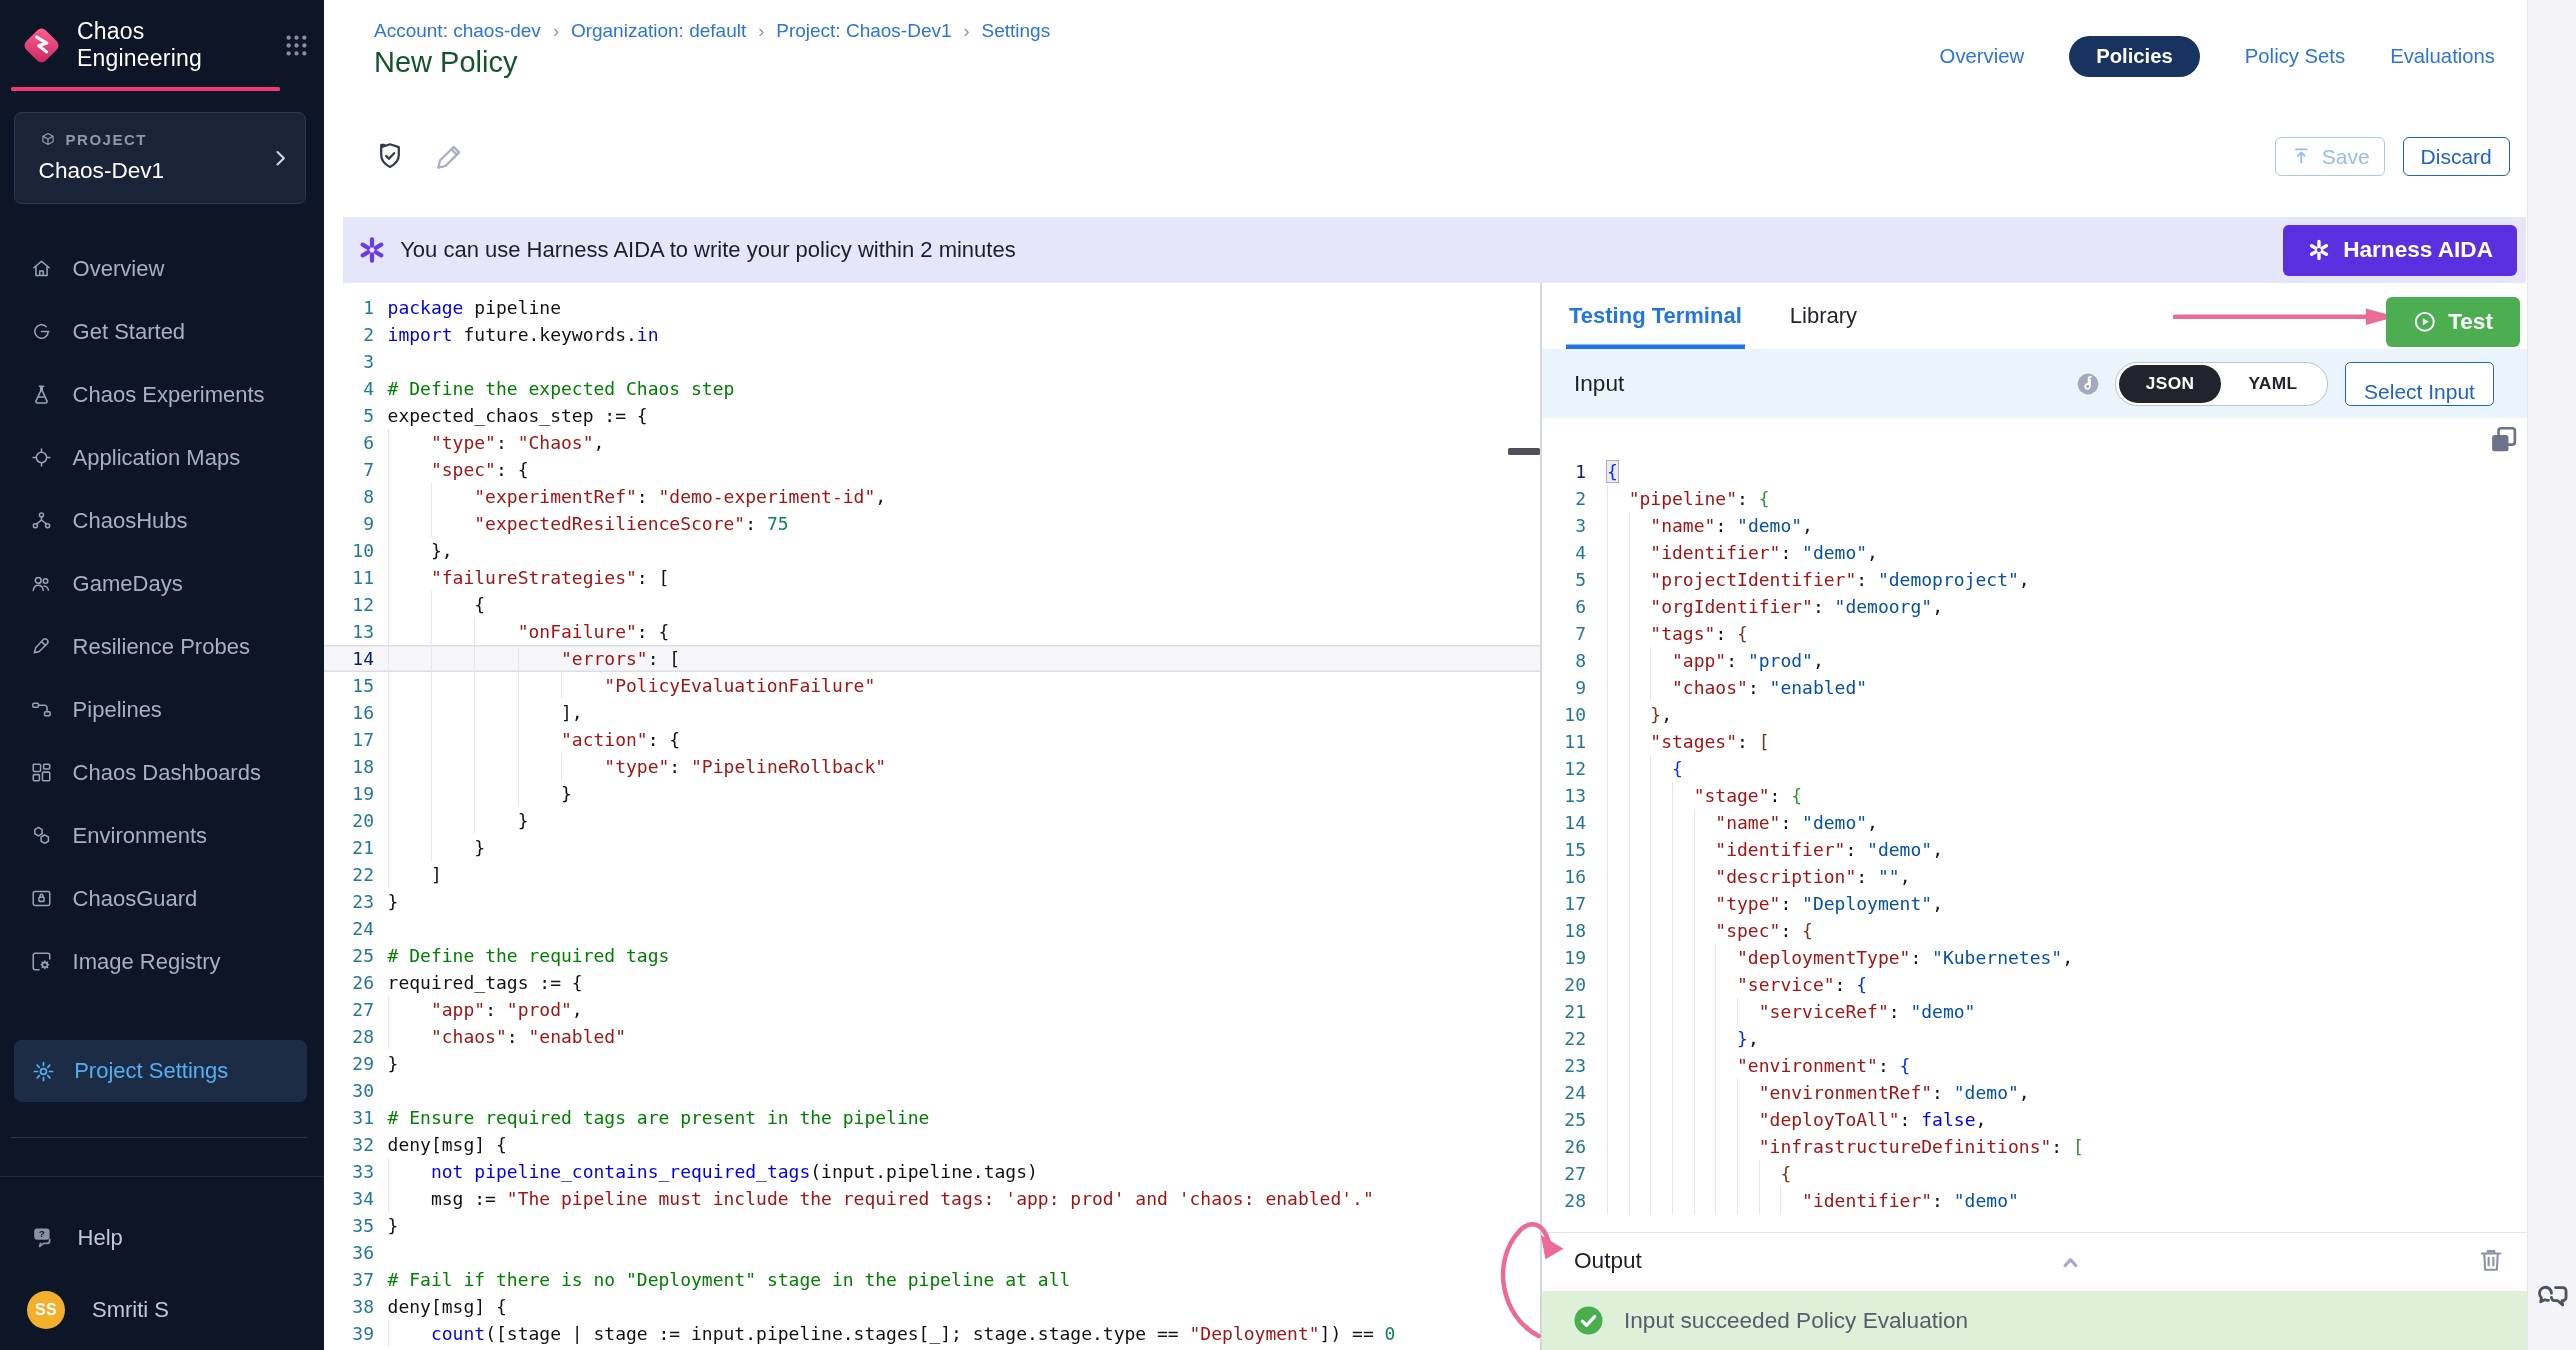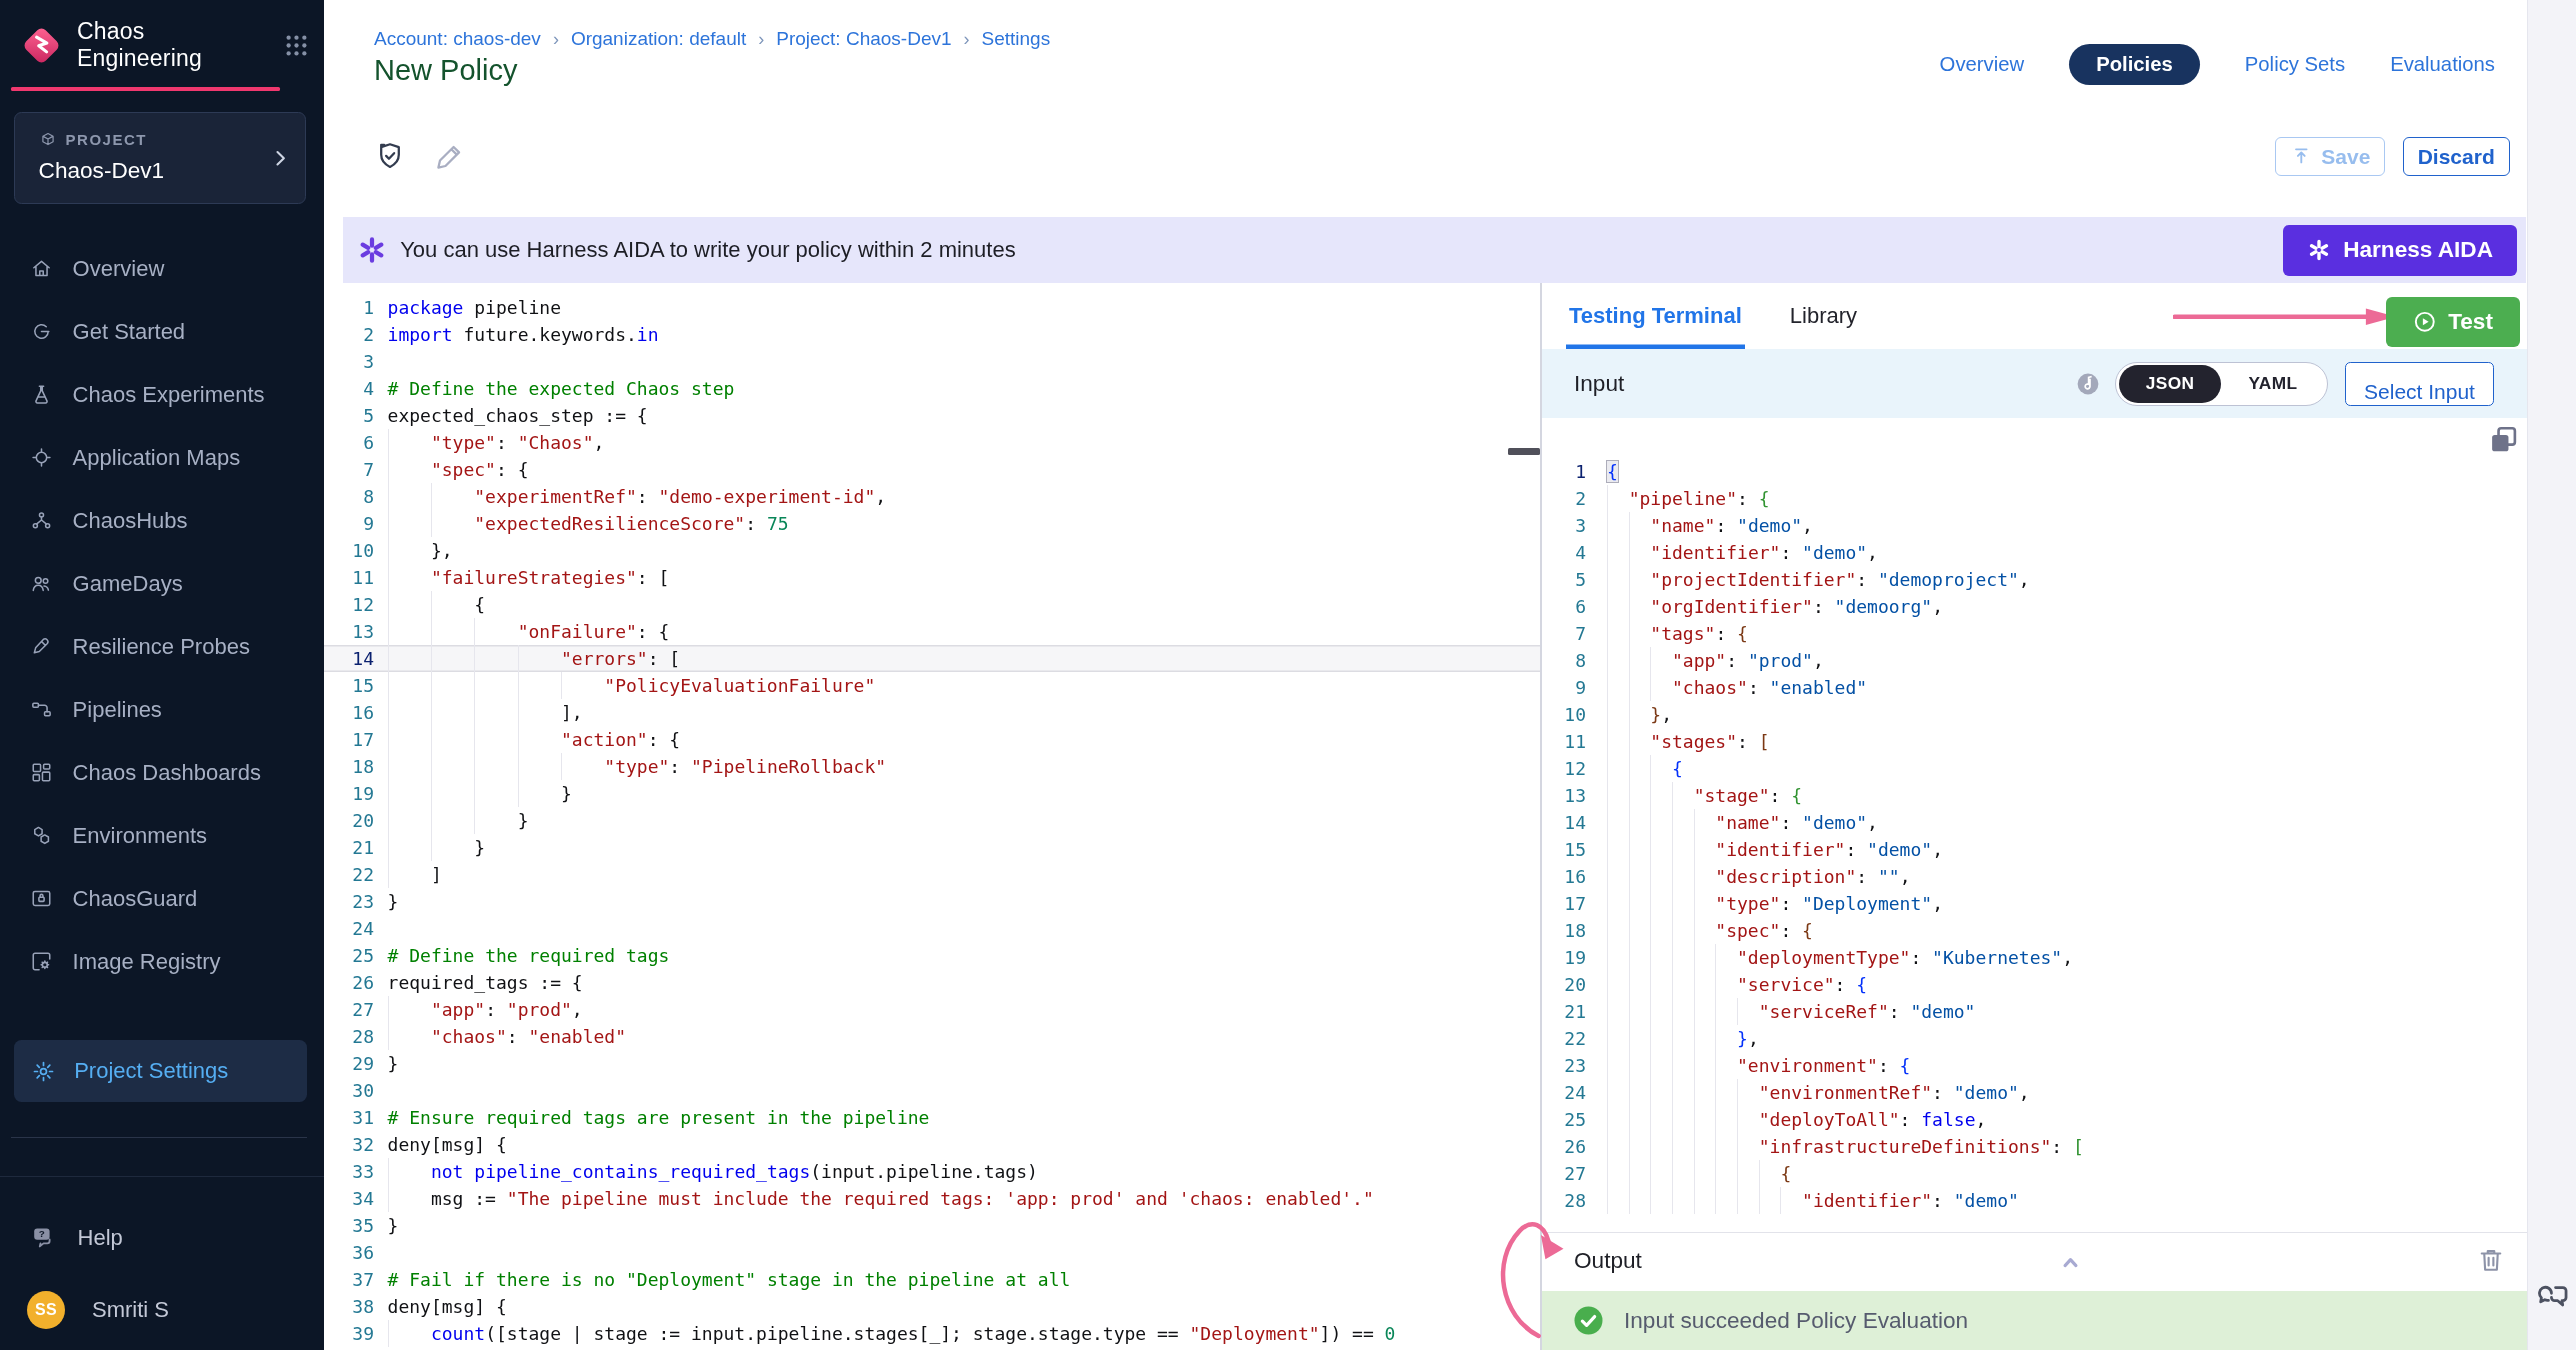--- a/index.html
+++ b/index.html
@@ -35,37 +35,37 @@
   .sb-user{display:flex;align-items:center;gap:27px;padding-left:27px;margin-top:39px;cursor:pointer}
   .avatar{width:38px;height:38px;border-radius:50%;background:#f2b02c;color:#fff;font-weight:bold;font-size:16px;
           display:flex;align-items:center;justify-content:center;letter-spacing:0.4px}
   .sb-user-name{font-size:22px;color:#c3c8d6}
   #collapse-handle{position:absolute;left:324px;top:1204px;width:22.6px;height:71px;background:#c9ccda;
                    border-radius:0 13.6px 13.6px 0;display:flex;align-items:center;justify-content:center;cursor:pointer}
   #collapse-handle .tri{width:0;height:0;border-top:8.3px solid transparent;border-bottom:8.3px solid transparent;
                    border-right:11.3px solid #15161e}
 
   
-  #header{position:absolute;left:324px;top:16px;width:2203px;height:96px;border-bottom:1.5px solid #e7e8ef;background:#fff}
+  #header{position:absolute;left:324px;top:8px;width:2203px;height:96px;border-bottom:1.5px solid #e7e8ef;background:#fff}
   #breadcrumb{position:absolute;left:50px;top:12px;font-size:19px;color:#2d74da;white-space:nowrap}
   #breadcrumb a{color:#2d74da;text-decoration:none;cursor:pointer}
   #breadcrumb .sep{color:#7e96bb;margin:0 12px;font-size:18px}
   #page-title{position:absolute;left:50px;top:38px;font-size:29px;font-weight:normal;color:#14532d}
   #top-nav{position:absolute;right:32px;top:0;height:96px;display:flex;align-items:center;gap:45px}
   .nav-link{font-size:20.3px;color:#2d74da;cursor:pointer}
   .nav-pill{font-size:20.3px;color:#fff;background:#18335f;border-radius:21px;height:41px;display:flex;
             align-items:center;padding:0 27px;font-weight:600;cursor:pointer}
 
   
   #toolbar{position:absolute;left:324px;top:98px;width:2203px;height:119px;background:#fff}
   .tb-ic{position:absolute;top:42px;width:32px;height:32px;cursor:pointer}
   .tb-ic svg{width:32px;height:32px}
   #tb-shield{left:50px;color:#333c4f}
   #tb-pencil{left:110px;color:#a9aec2}
-  .btn{box-sizing:border-box;border-radius:6px;font-weight:700;display:flex;align-items:center;justify-content:center;
+  .btn{box-sizing:border-box;border-radius:6px;font-weight:400;display:flex;align-items:center;justify-content:center;
        gap:9px;cursor:pointer;background:#fff}
   #btn-save{position:absolute;right:142px;top:39px;width:110px;height:39px;border:1.5px solid #a9c8f2;color:#97bdee;font-size:21px}
   #btn-save svg{width:22.6px;height:22.6px}
   #btn-discard{position:absolute;right:17.3px;top:39px;width:107px;height:39px;border:1.9px solid #2062cc;color:#2062cc;font-size:21px}
 
   
   #banner{position:absolute;left:343px;top:217px;width:2183px;height:66px;background:#e6e6fb;
           display:flex;align-items:center;padding:0 9px 0 13.6px;box-sizing:border-box}
   #banner .spark{width:30px;height:30px;color:#6a3ce0;flex:none}
   #banner-text{margin-left:13.6px;font-size:22px;color:#1d1e25}

